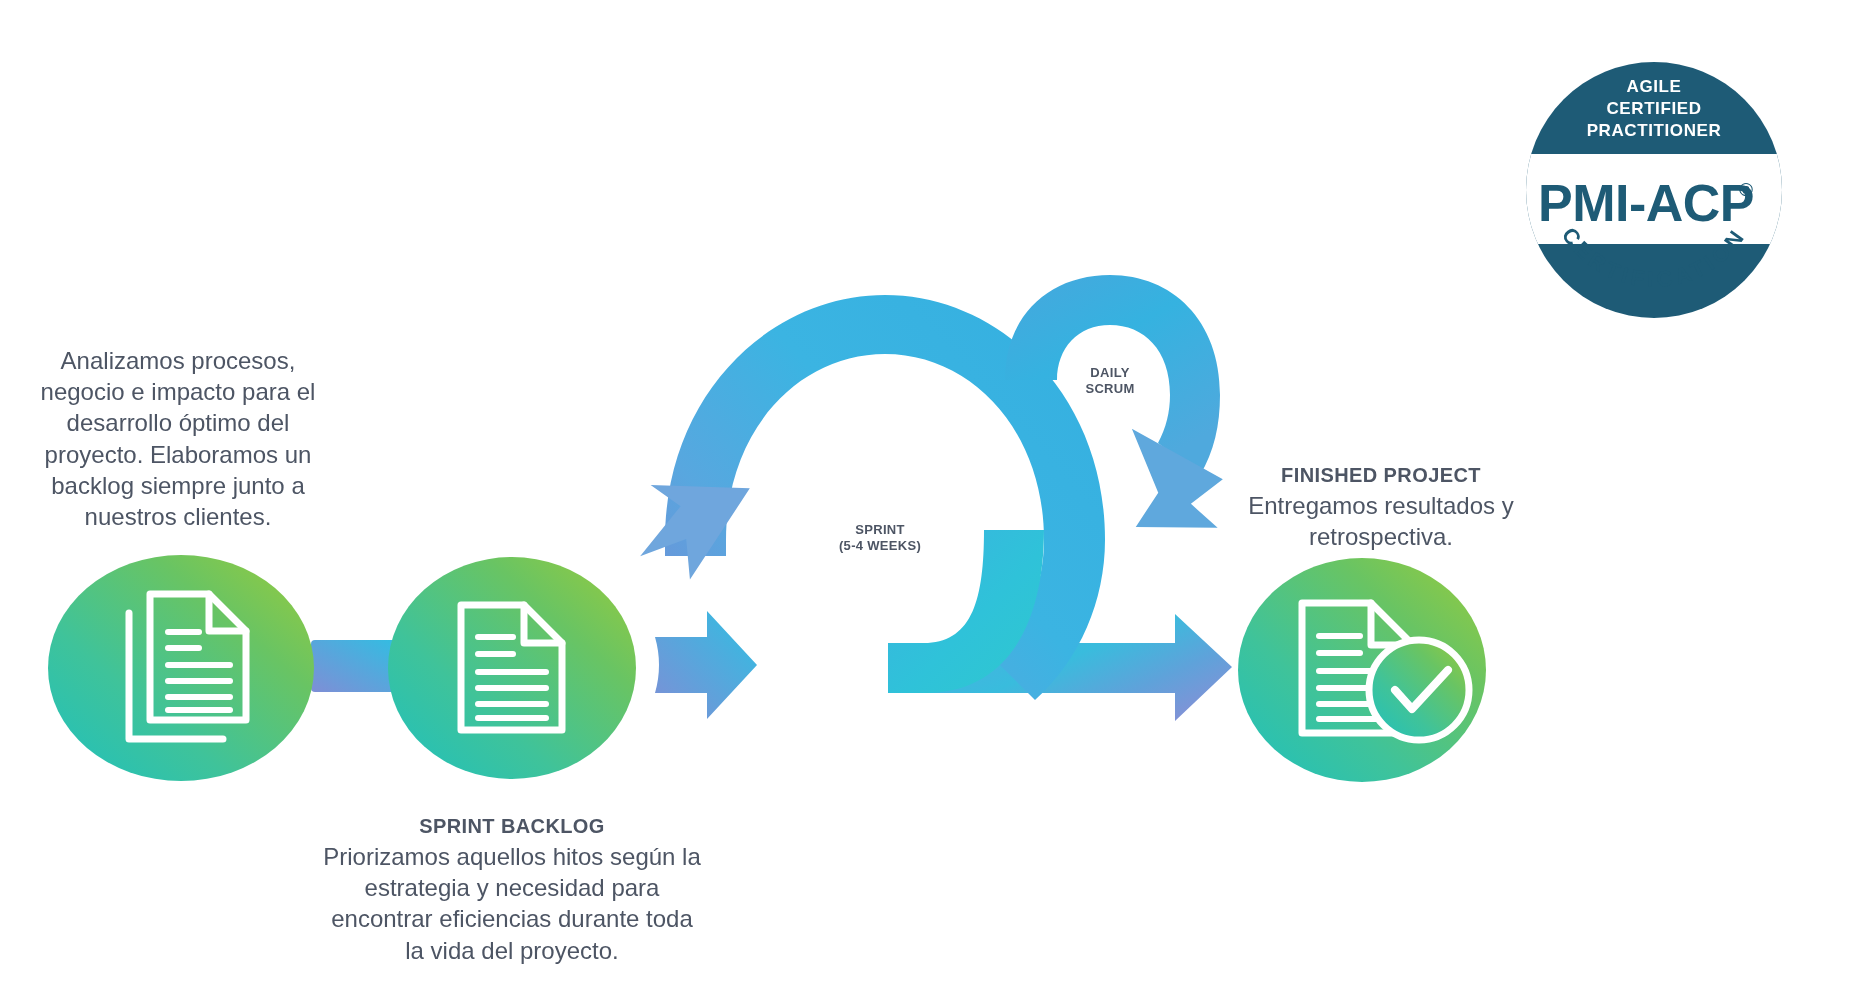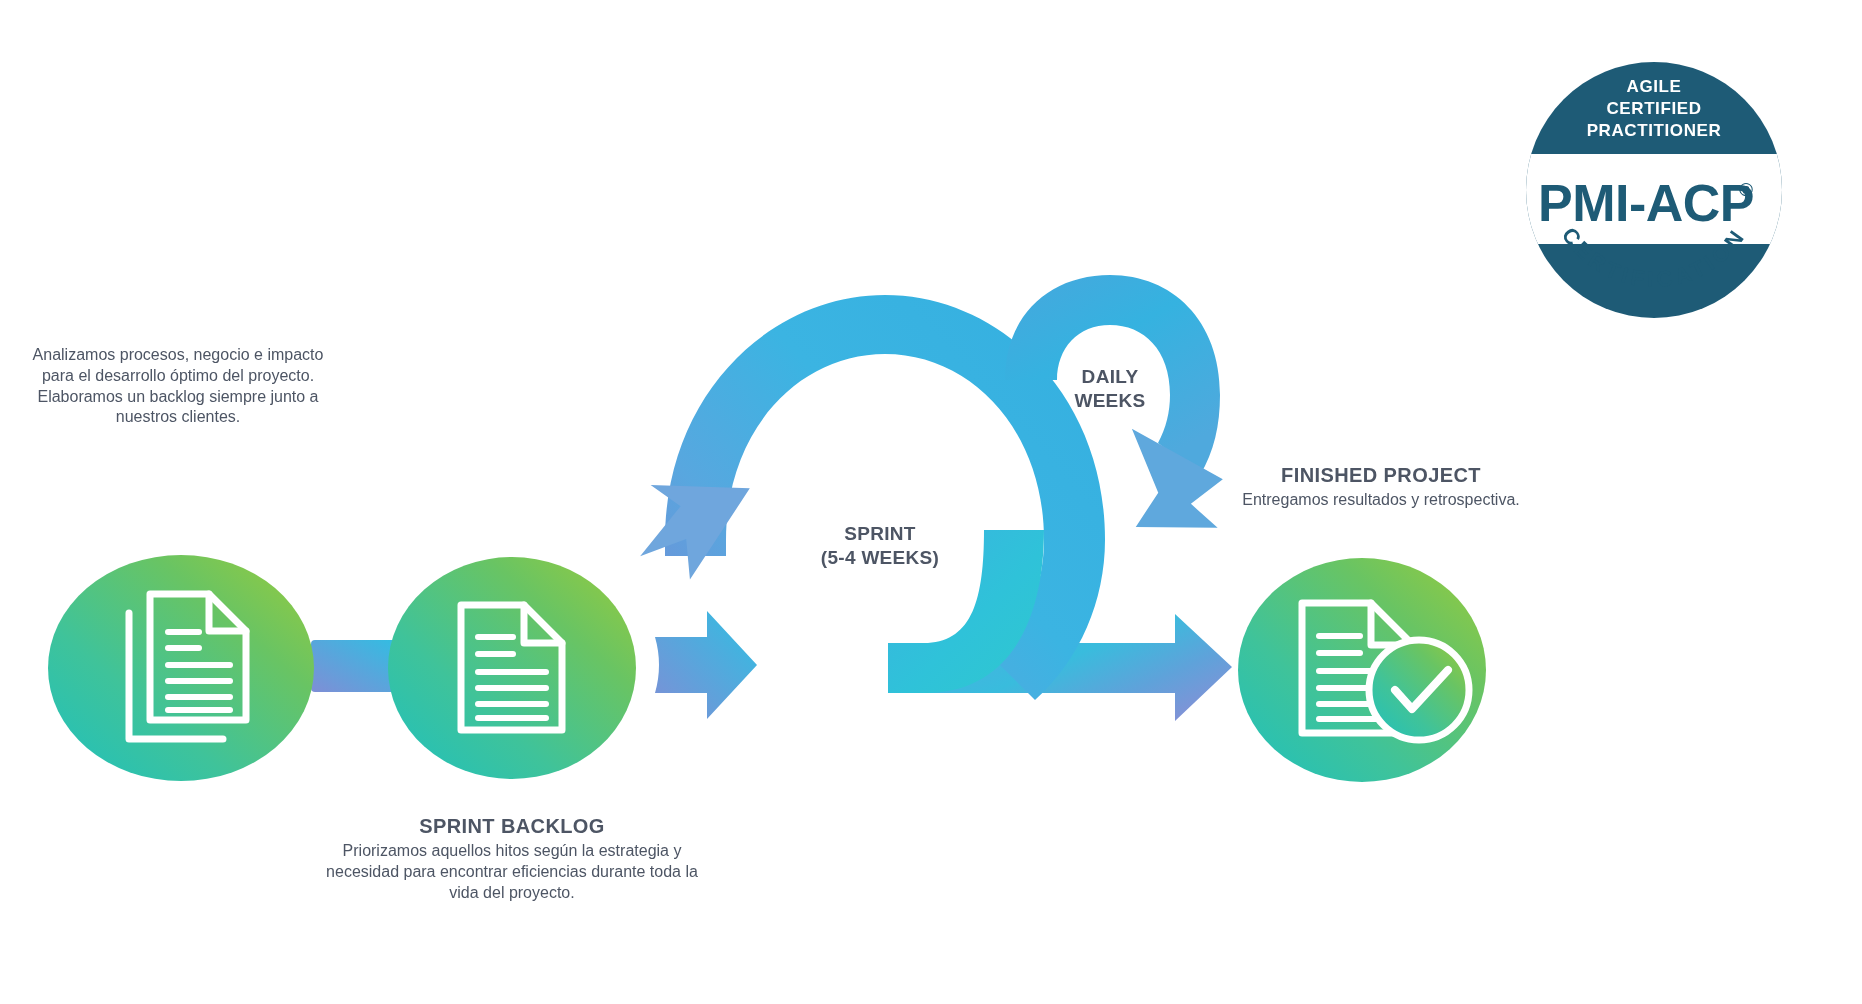--- a/index.html
+++ b/index.html
@@ -34,29 +34,29 @@
   }
   .txt-title {
     font-weight: bold;
     font-size: 20px;
     letter-spacing: 0.4px;
     color: #4d5564;
     display: block;
     margin-bottom: 2px;
   }
   .txt-body {
-    font-size: 16px;
+    font-size: 24px;
     color: #4d5564;
     display: block;
   }
   .label-center {
     position: absolute;
     text-align: center;
     font-weight: bold;
-    font-size: 19px;
+    font-size: 13px;
     letter-spacing: 0.3px;
     color: #4d5564;
     line-height: 1.25;
   }
   
   #badge {
     position: absolute;
     left: 1520px;
     top: 56px;
     width: 268px;
@@ -234,21 +234,21 @@
     <span class="txt-body">Entregamos resultados y retrospectiva.</span>
   </div>
 
   <div class="label-center" style="left:790px; top:483px; width:180px;margin-top:39px;">
     <span>SPRINT</span><br>
     <span>(5-4 WEEKS)</span>
   </div>
 
   <div class="label-center" style="left:1040px; top:365px; width:140px;">
     <span>DAILY</span><br>
-    <span>WEEKS</span>
+    <span>SCRUM</span>
   </div>
 
   <div id="badge">
     <svg class="badge-svg" viewBox="0 0 268 268">
       <defs>
         <clipPath id="badgeClip">
           <circle cx="134" cy="134" r="128"></circle>
         </clipPath>
         <path id="arcPath" d="M 30 152 A 108 108 0 0 0 238 152"></path>
       </defs>

